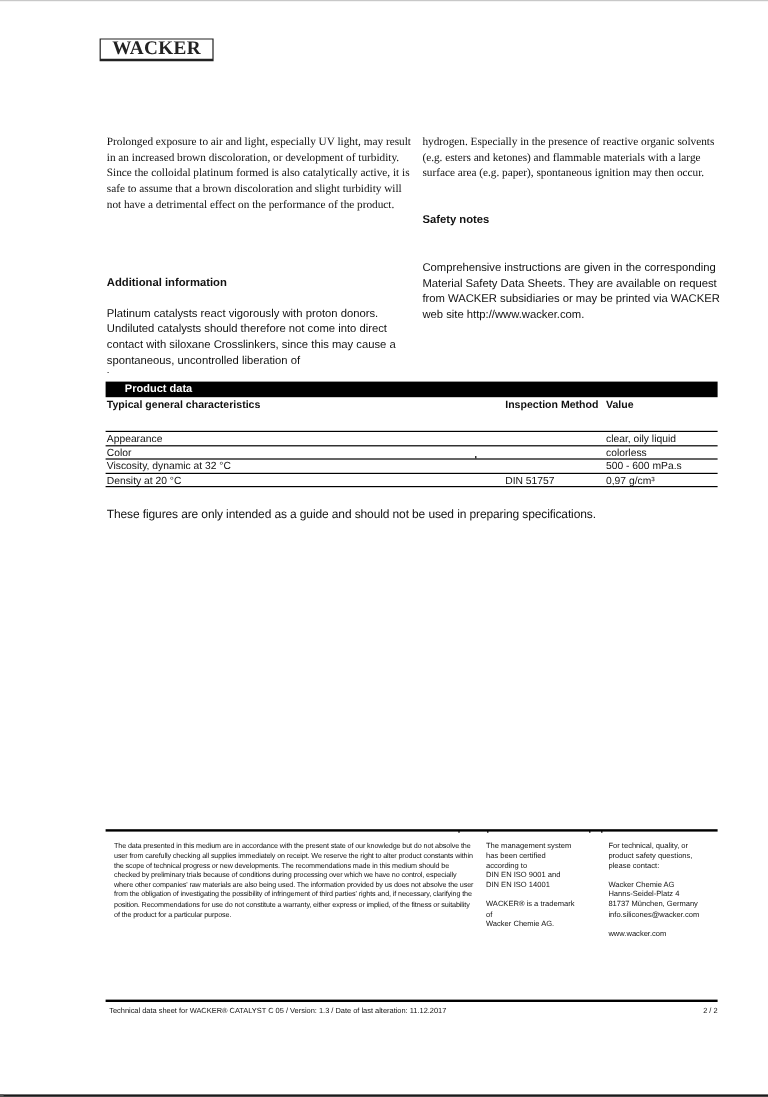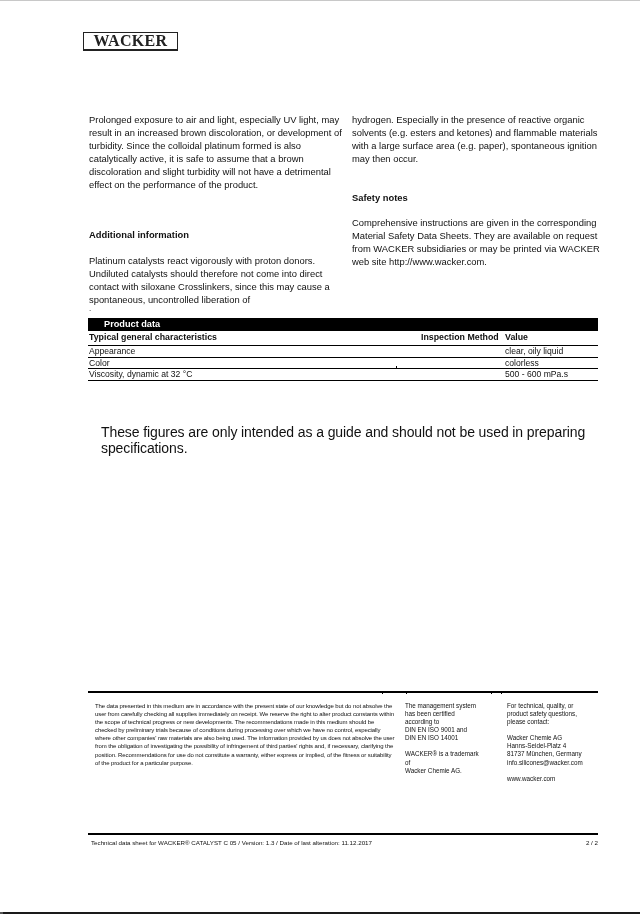--- a/index.html
+++ b/index.html
@@ -44,30 +44,30 @@
       line-height: 1;
     }
 
     
     .col {
       position: absolute;
       font-size: 9.4px;
       line-height: 13.1px;
       color: #111;
     }
-    .col p { margin: 0; }
+    .col p { margin: 0; font-family: Liberation Serif, serif; }
     .col-left { left: 89px; top: 113px; width: 255px; }
     .col-right { left: 352px; top: 113px; width: 252px; }
     .heading {
       font-weight: bold;
       font-size: 9.4px;
     }
     .h-additional { position: absolute; left: 89px; top: 228px; }
     .p-additional { position: absolute; left: 89px; top: 254px; width: 255px; }
-    .h-safety { position: absolute; left: 352px; top: 191px; text-align: right; }
+    .h-safety { position: absolute; left: 352px; top: 176px; text-align: right; }
     .p-safety { position: absolute; left: 352px; top: 216px; width: 252px; }
     .stray-dot {
       position: absolute; left: 89px; top: 305px;
       font-size: 8px; line-height: 8px;
     }
 
     
     .pd-bar {
       position: absolute;
       left: 88px; top: 318px; width: 510px; height: 13px;
@@ -88,36 +88,35 @@
     .pd-row {
       position: relative;
       height: 11.5px;
       line-height: 11px;
       border-bottom: 1px solid #000;
       box-sizing: border-box;
     }
     .pd-row.header {
       font-weight: bold;
       font-size: 8.8px;
-      height: 14px;
+      height: 28px;
     }
     .pd-row .c1 { position: absolute; left: 1px; top: 0; }
     .pd-row .c2 { position: absolute; left: 308px; top: 0; padding-left: 25px; }
     .pd-row .c3 { position: absolute; left: 400px; top: 0; margin-left: 17px; }
     .pd-row .tick {
       position: absolute; left: 308px; bottom: 0; width: 1px; height: 2px; background: #000;
     }
 
     .guide-note {
       position: absolute;
       left: 89px; top: 424px;
-      font-size: 14px;
+      font-size: 10px;
       color: #111;
       letter-spacing: -0.1px;
-      margin-left: 12px;
     }
 
     
     .rule {
       position: absolute; height: 1.5px; background: #000;
     }
     .rule-disclaimer { left: 88px; top: 691px; width: 510px; }
     .rule-tick { position: absolute; width: 1px; height: 2px; background: #000; top: 692px; }
 
     .disclaimer {
@@ -201,20 +200,25 @@
   <div class="pd-row">
     <span class="c1">Color</span>
     <span class="c2"></span>
     <span class="c3">colorless</span>
     <span class="tick"></span>
   </div>
   <div class="pd-row">
     <span class="c1">Viscosity, dynamic at 32 °C</span>
     <span class="c2"></span>
     <span class="c3">500 - 600 mPa.s</span>
+  </div>
+  <div class="pd-row">
+    <span class="c1">Density at 20 °C</span>
+    <span class="c2">DIN 51757</span>
+    <span class="c3">0,97 g/cm³</span>
   </div>
 </div>
 
 <div class="guide-note">These figures are only intended as a guide and should not be used in preparing specifications.</div>
 
 <div class="rule rule-disclaimer"></div>
 <div class="rule-tick" style="left:382px"></div>
 <div class="rule-tick" style="left:406px"></div>
 <div class="rule-tick" style="left:491px"></div>
 <div class="rule-tick" style="left:501px"></div>

